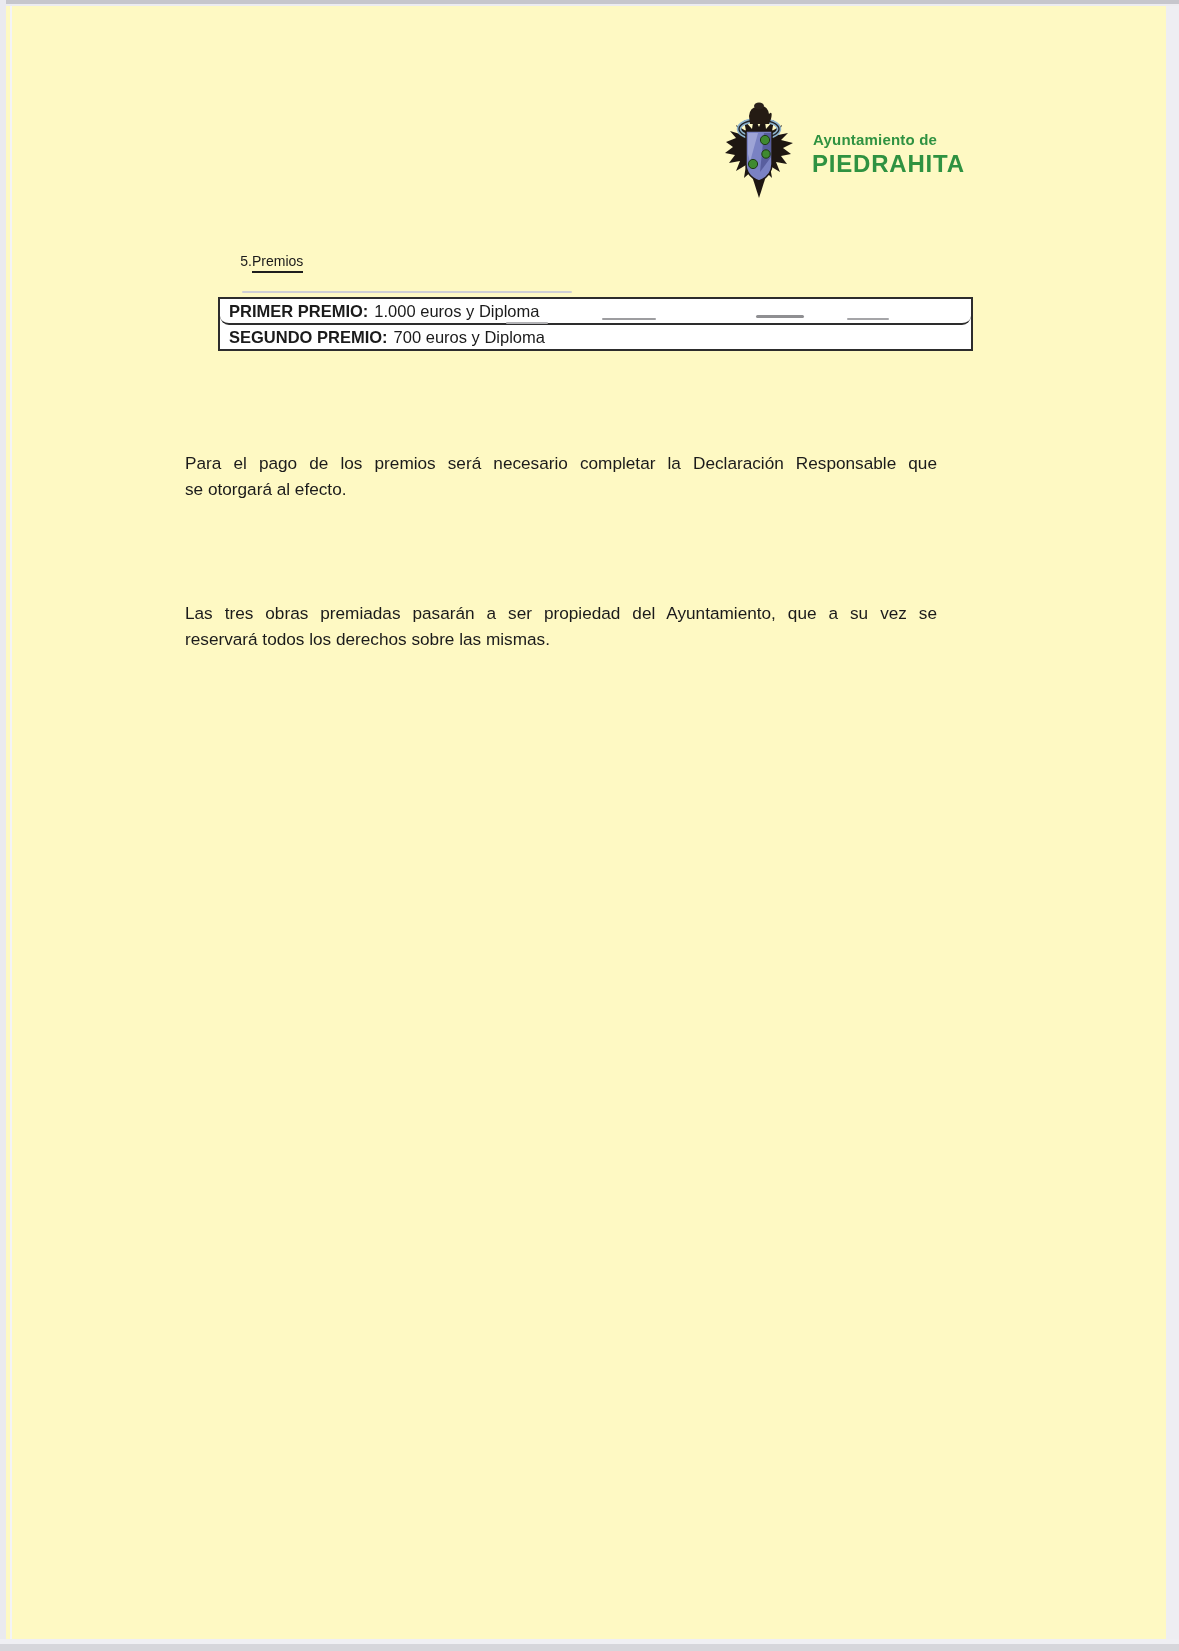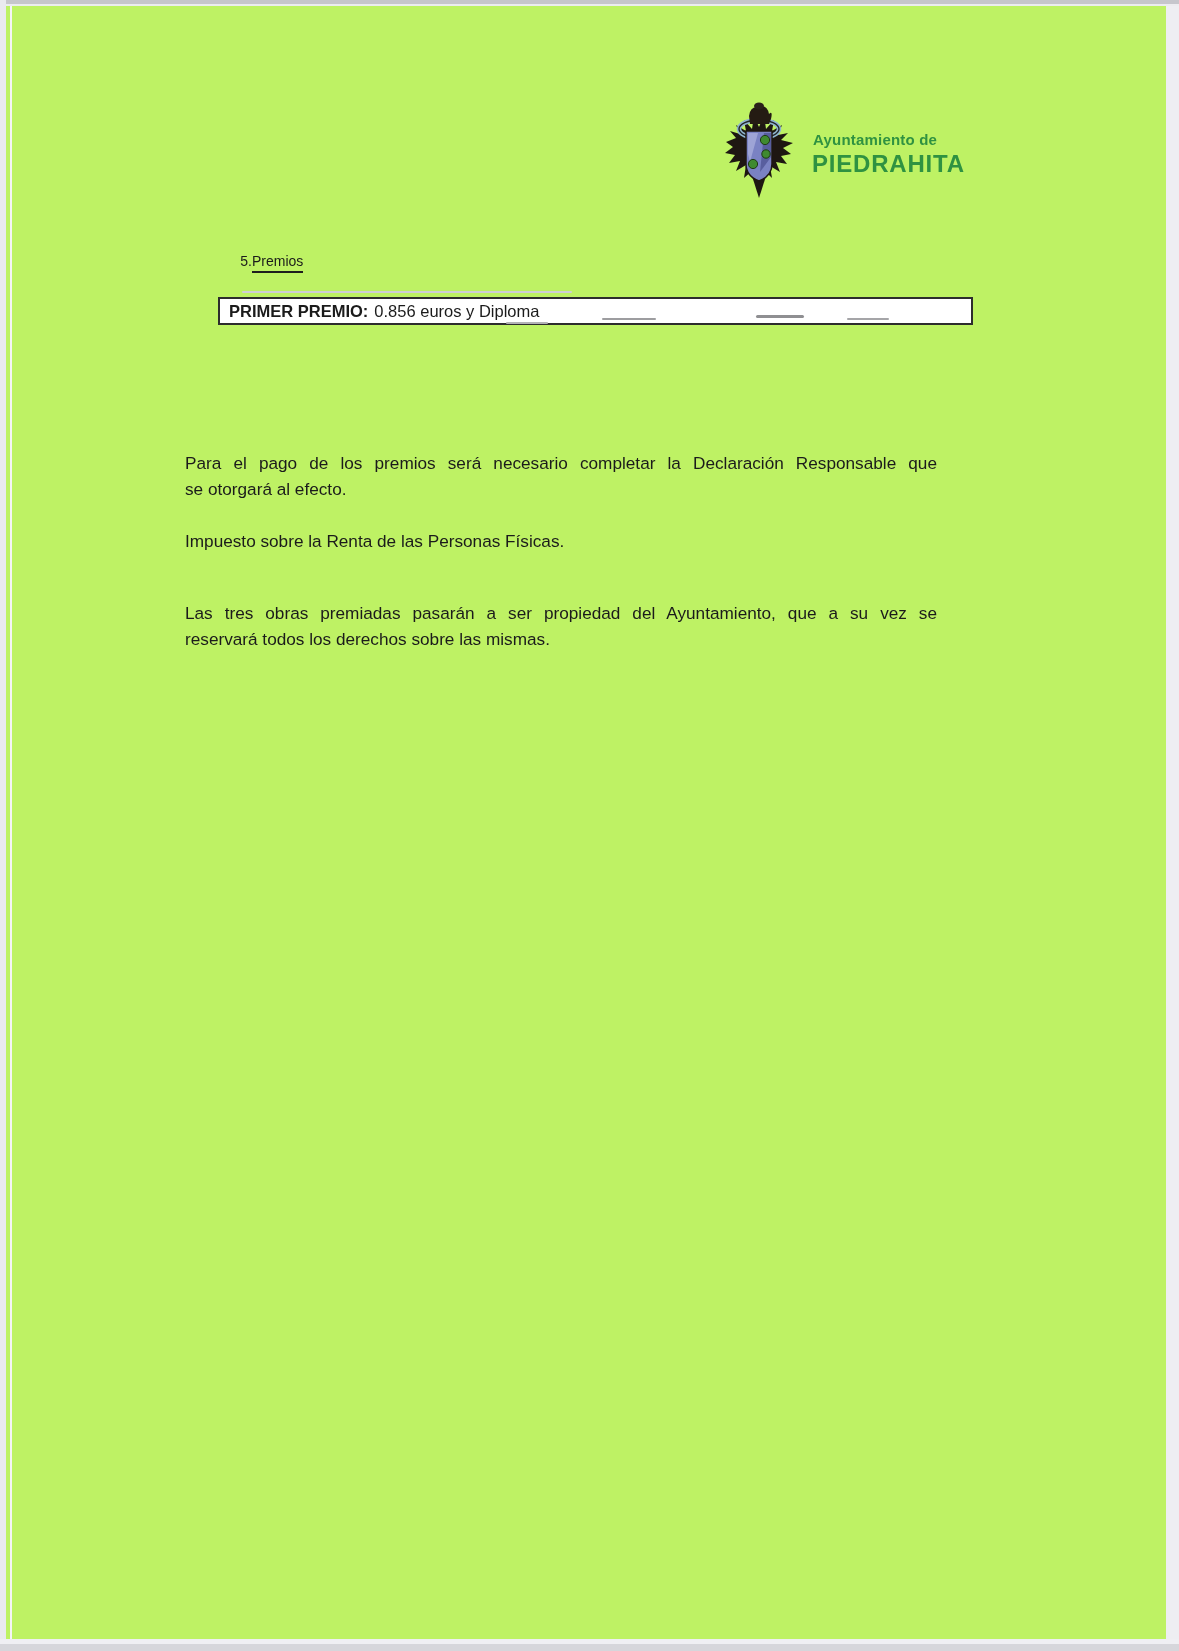--- a/index.html
+++ b/index.html
@@ -1,18 +1,18 @@
 <!DOCTYPE html>
 <html><head>
 <meta charset="utf-8">
 <style>
   html, body { margin:0; padding:0; background:#e9e9ee; }
   .page {
     position:relative; width:1179px; height:1651px;
-    background:#bef264; overflow:hidden;
+    background:#fef9c3; overflow:hidden;
     font-family:"Liberation Sans", sans-serif;
     color:#1b1b1b;
     --brand-green:#2f9241;
   }
   
   .edge-top    { position:absolute; top:0; left:0; right:0; height:4px; background:#c6c6cc; }
   .edge-top2   { position:absolute; top:4px; left:0; right:0; height:2px; background:#ececf0; }
   .edge-left   { position:absolute; top:0; bottom:0; left:0; width:6px; background:#eaeaef; }
   .edge-left2  { position:absolute; top:6px; bottom:10px; left:10px; width:2px; background:#f4f4f7; }
   .edge-right  { position:absolute; top:6px; bottom:10px; right:0; width:13px; background:#eeeef2; }
@@ -99,30 +99,33 @@
     <div class="org-small">Ayuntamiento de</div>
     <div class="org-name">PIEDRAHITA</div>
 
     <div class="heading">
       <span class="h-num">5.</span><span class="h-title">Premios</span>
     </div>
 
     <div class="prizes">
       <div class="prow">
         <span class="plabel">PRIMER PREMIO:</span>
-        <span class="pvalue">0.856 euros y Diploma</span>
+        <span class="pvalue">1.000 euros y Diploma</span>
+      </div>
+      <div class="prow">
+        <span class="plabel">SEGUNDO PREMIO:</span>
+        <span class="pvalue">700 euros y Diploma</span>
       </div>
     </div>
 
     <div class="para p1">
       <div class="jline">Para el pago de los premios será necesario completar la Declaración Responsable que</div>
       <div class="lline">se otorgará al efecto.</div>
     </div>
     <div class="para p2">
-      <div class="lline">Impuesto sobre la Renta de las Personas Físicas.</div>
     </div>
     <div class="para p3">
       <div class="jline">Las tres obras premiadas pasarán a ser propiedad del Ayuntamiento, que a su vez se</div>
       <div class="lline">reservará todos los derechos sobre las mismas.</div>
     </div>
 
     <div class="art art-a"></div>
     <div class="art art-b"></div>
     <div class="art art-c"></div>
     <div class="art art-d"></div>

